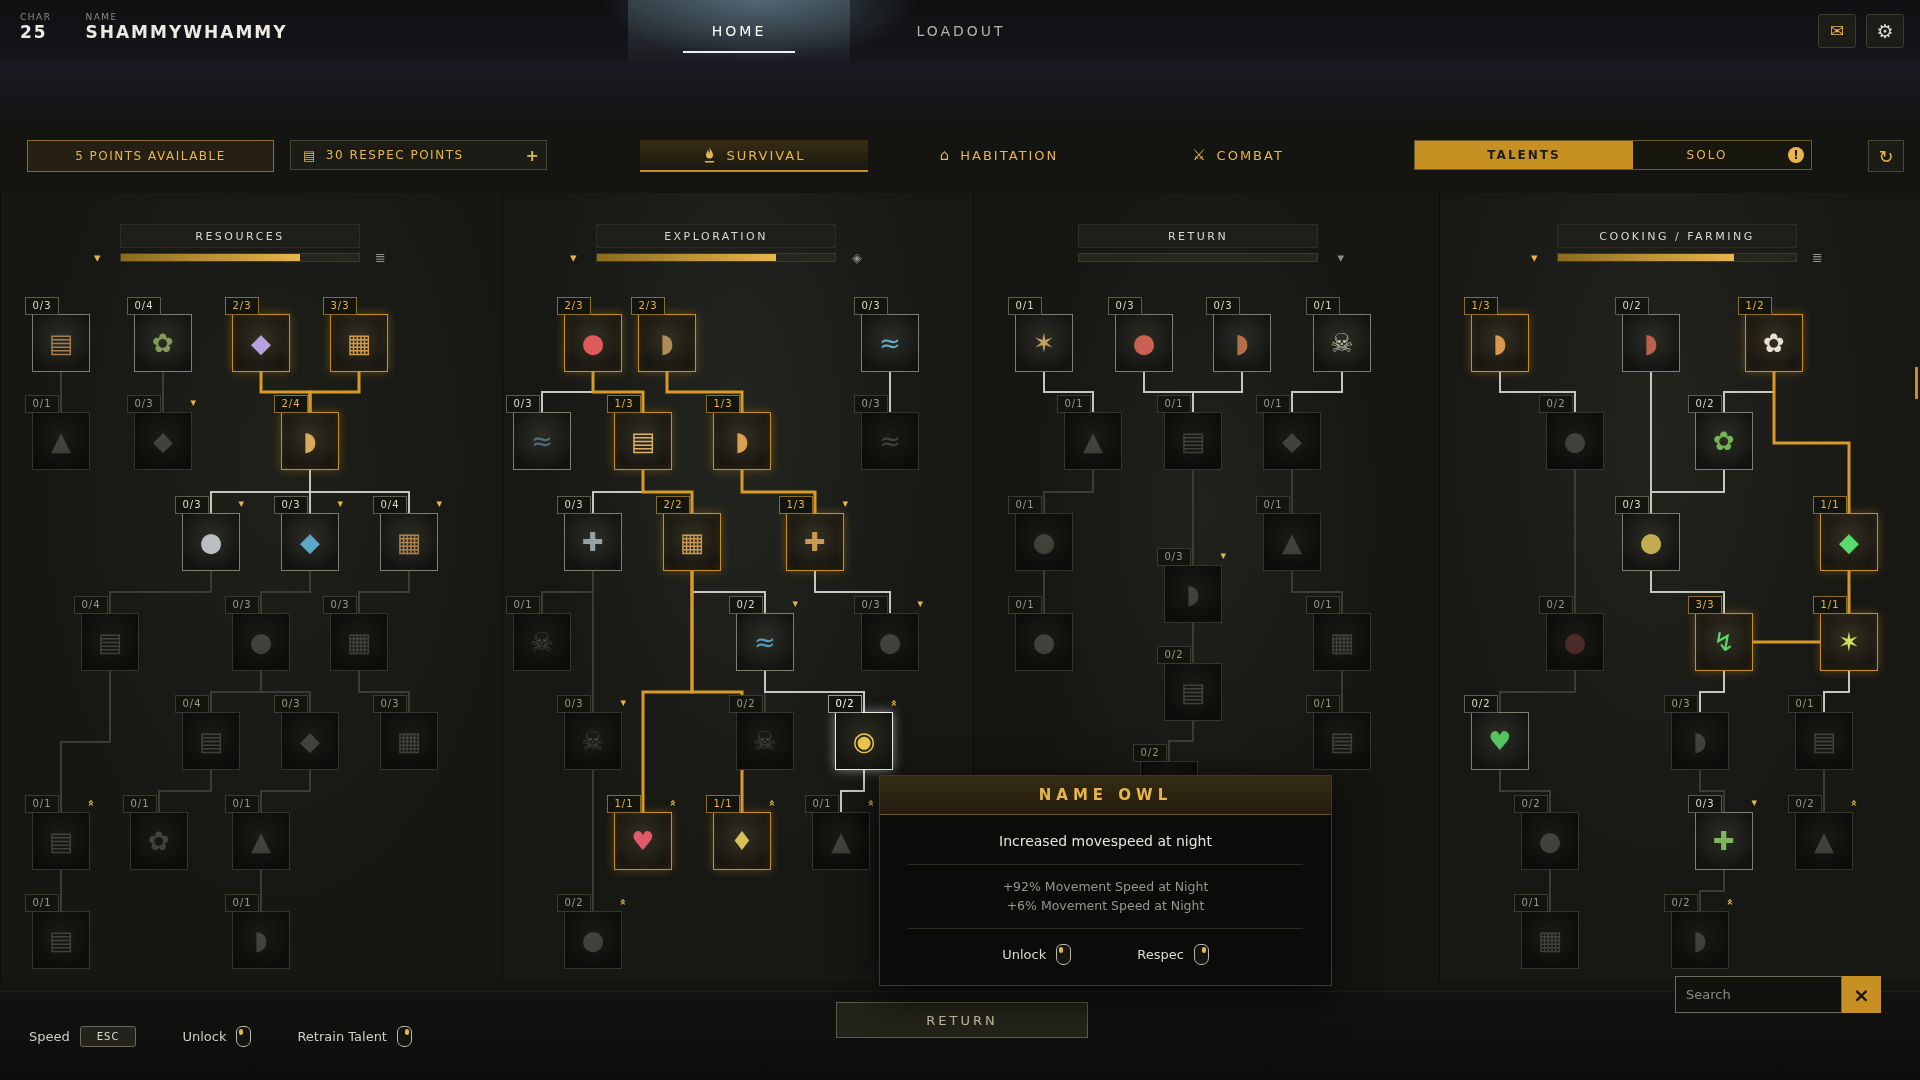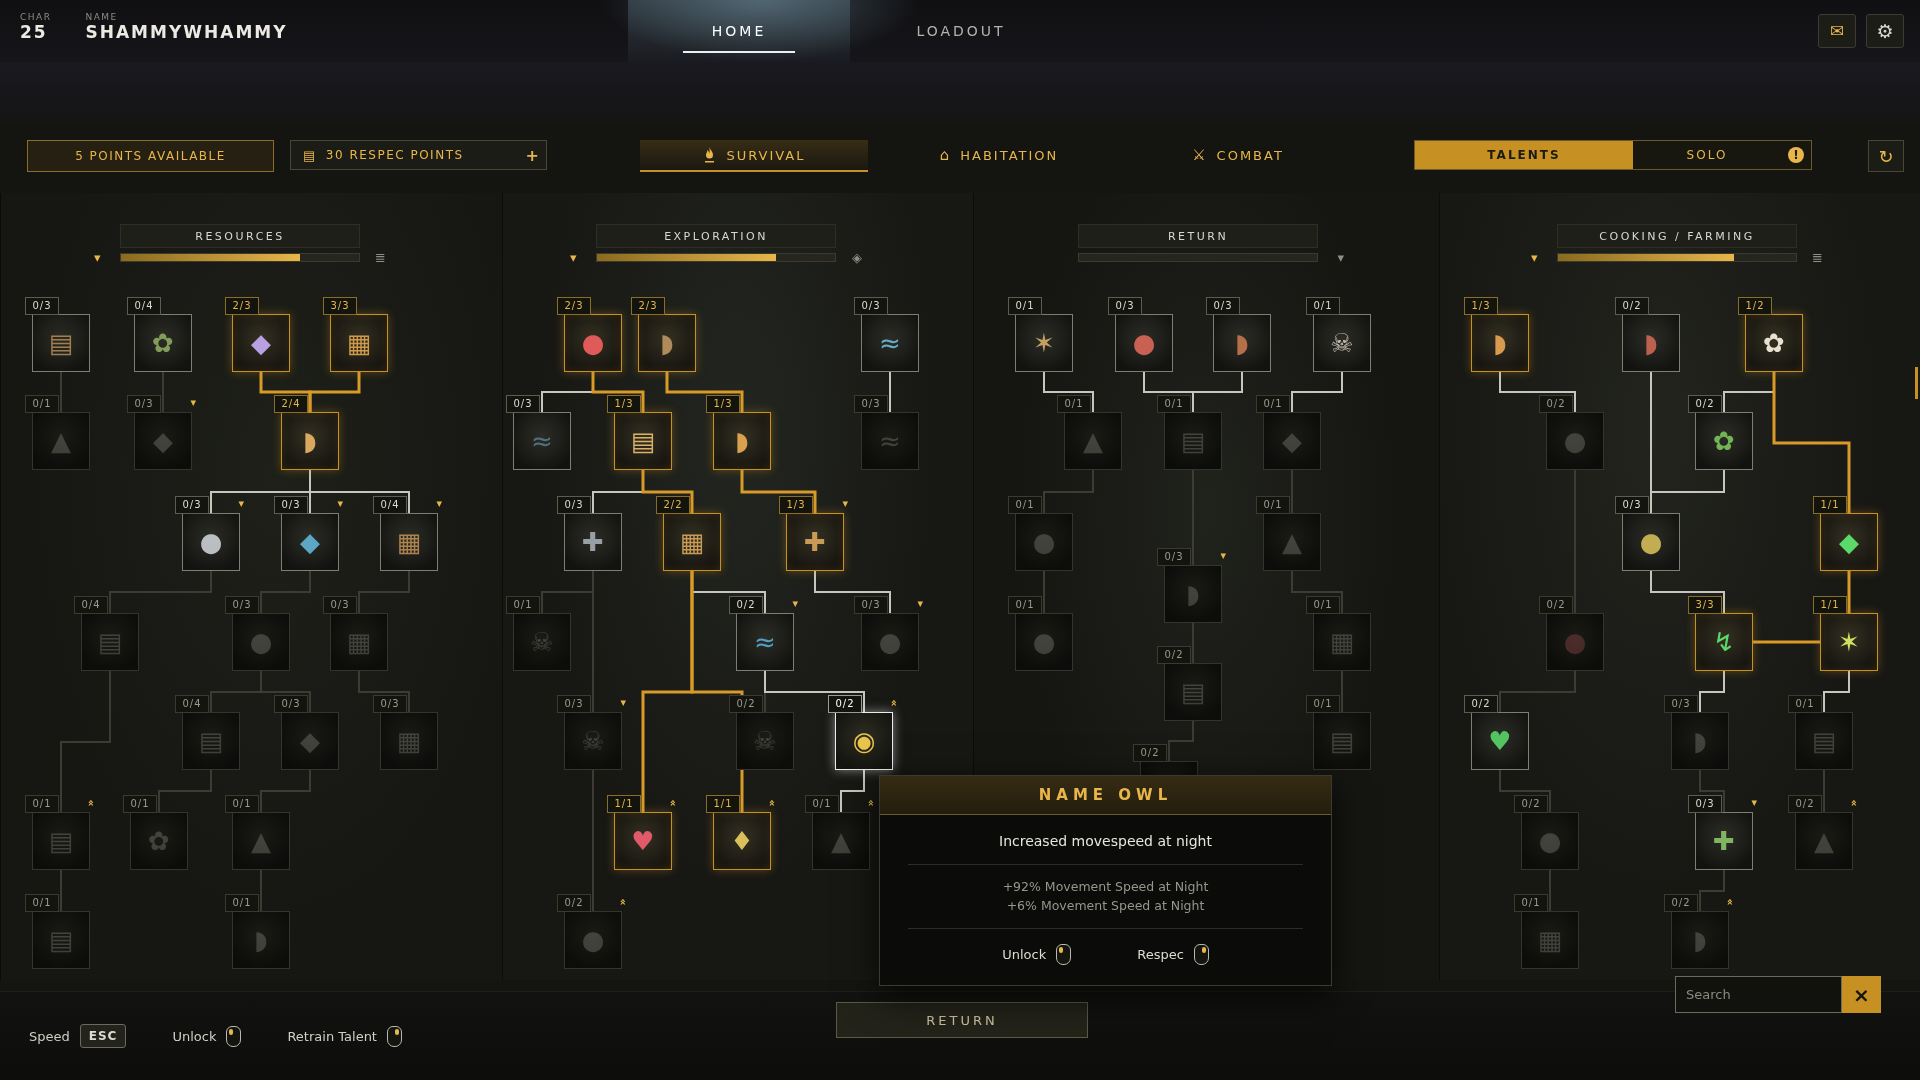--- a/index.html
+++ b/index.html
@@ -113,22 +113,22 @@
   .mouse{width:13px;height:19px;border:1.5px solid #b8b8b0;border-radius:6px 6px 7px 7px;
          position:relative;background:#15150f;display:inline-block;}
   .mouse::after{content:"";position:absolute;top:2px;width:4px;height:6px;background:#e8b64a;border-radius:2px;}
   .mouse.left::after{left:2px;}
   .mouse.right::after{right:2px;}
 
   
   .footer{position:absolute;left:0;right:0;bottom:0;height:88px;z-index:20;
           background:linear-gradient(180deg,#121210,#0d0d0b);border-top:1px solid #1e1e18;
           display:flex;align-items:center;gap:16px;padding-left:29px;font-size:13px;color:#cfcfc6;}
-  .key-badge{border:1px solid #6a6a60;background:#23231c;border-radius:3px;padding:4px 8px;
-          font-size:12px;letter-spacing:1px;color:#dcdcd2;font-weight:bold;}
+  .key-badge{border:1px solid #6a6a60;background:#23231c;border-radius:3px;padding:4px 16px;
+          font-size:10px;letter-spacing:1px;color:#dcdcd2;}
   .foot-item{display:flex;align-items:center;gap:10px;cursor:pointer;}
   .foot-gap{width:14px;}
   .return-btn{position:absolute;left:836px;top:1002px;width:250px;height:34px;z-index:25;
           background:#23231a;border:1px solid #5a5a48;color:#c9c0a0;font-size:13px;letter-spacing:3px;
           display:flex;align-items:center;justify-content:center;cursor:pointer;}
   .search-wrap{position:absolute;left:1675px;top:976px;width:206px;height:37px;display:flex;z-index:40;}
   .search-input{flex:1;min-width:0;background:#11110e;border:1px solid #6a6a60;color:#c8c8c0;
           padding:0 10px;font-size:13px;font-family:"DejaVu Sans","Liberation Sans",sans-serif;outline:none;}
   .search-input::placeholder{color:#8a8a80;}
   .search-close{width:37px;background:#c79022;border:1px solid #c79022;color:#14140f;font-size:20px;

